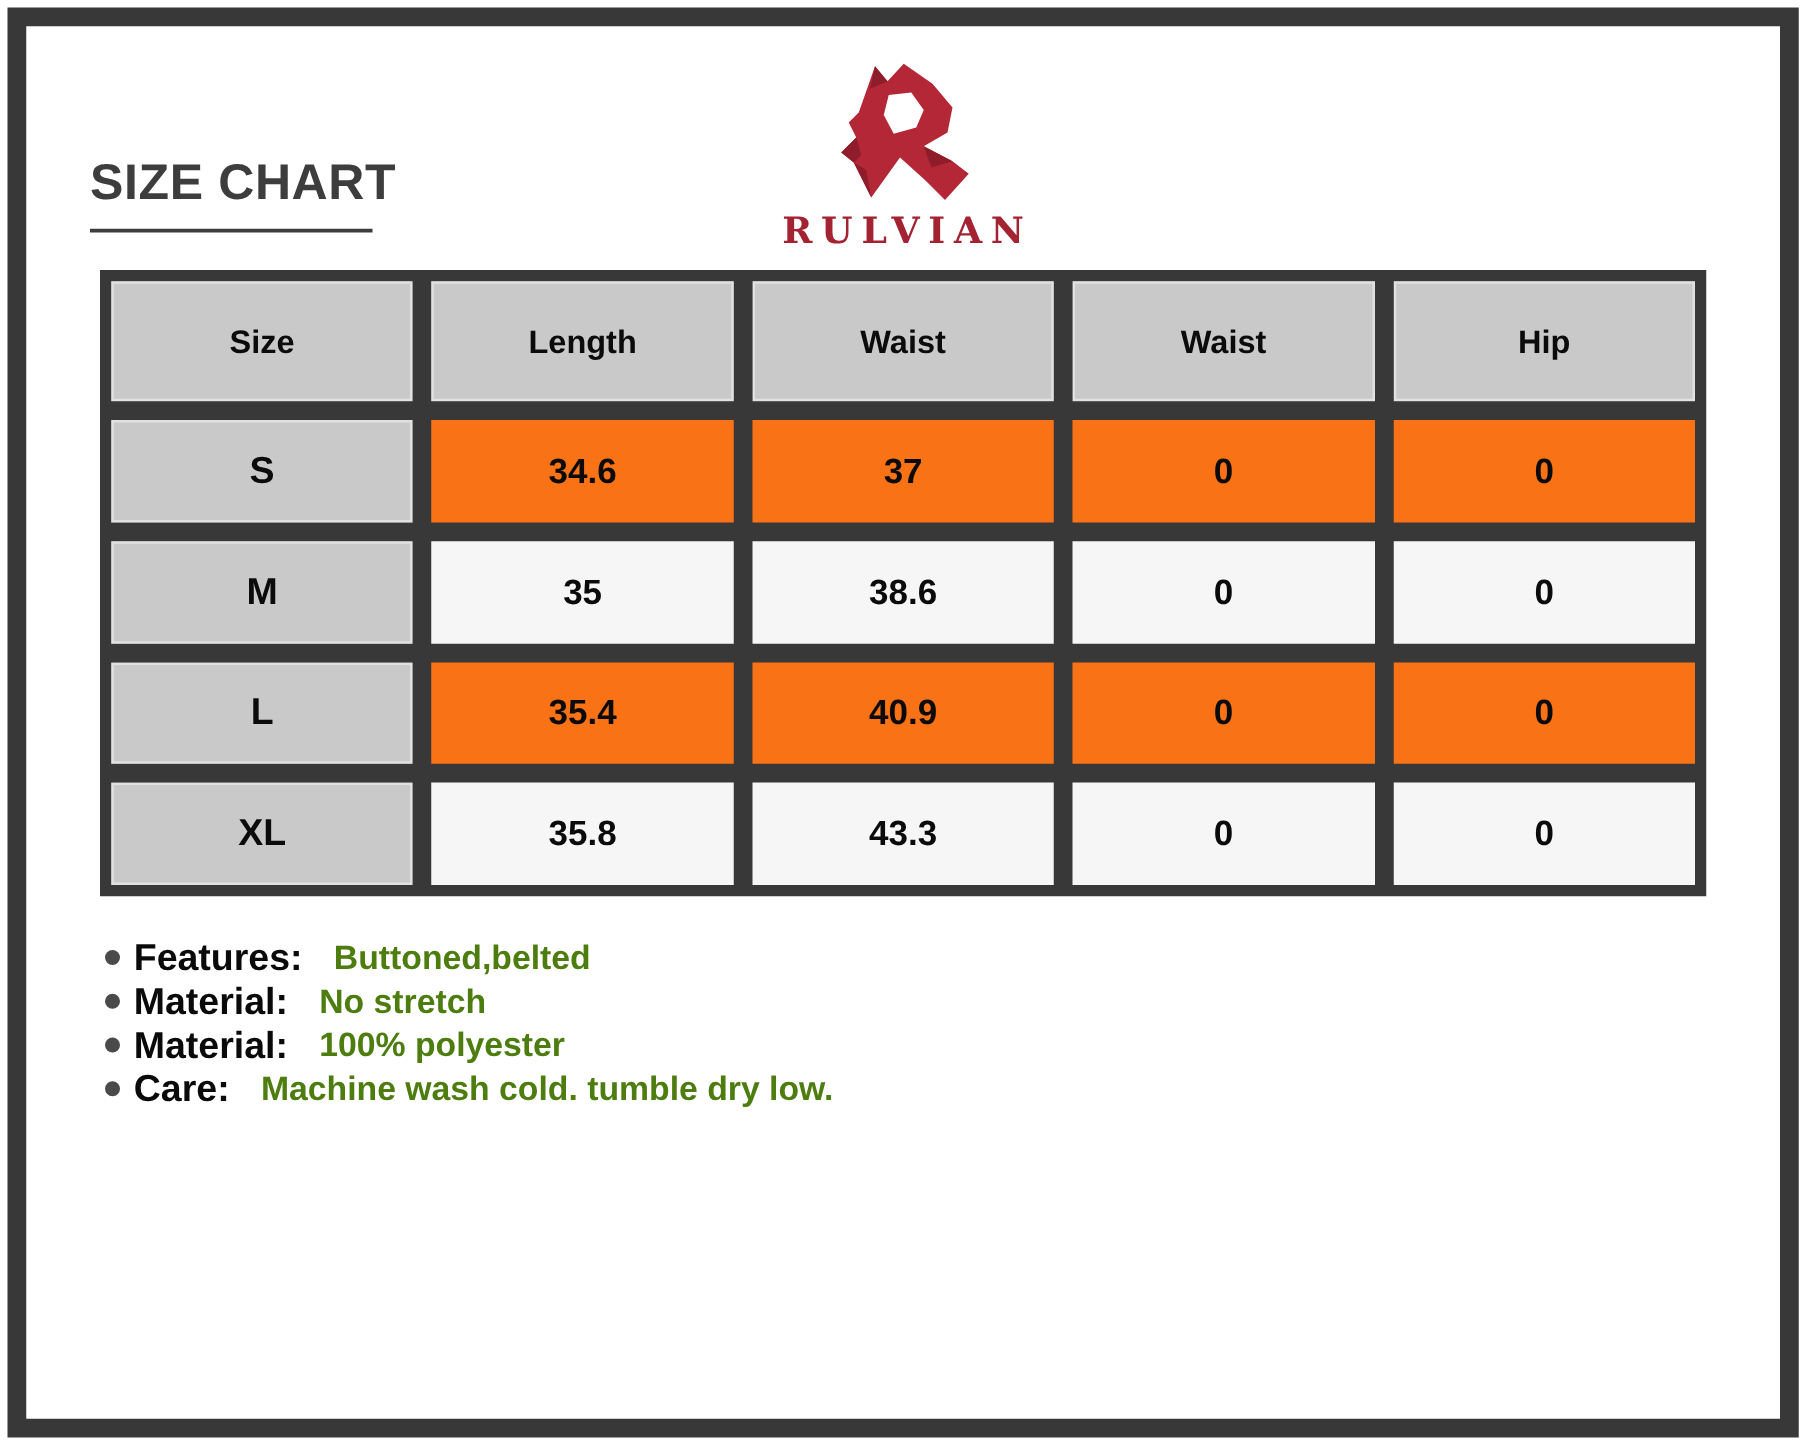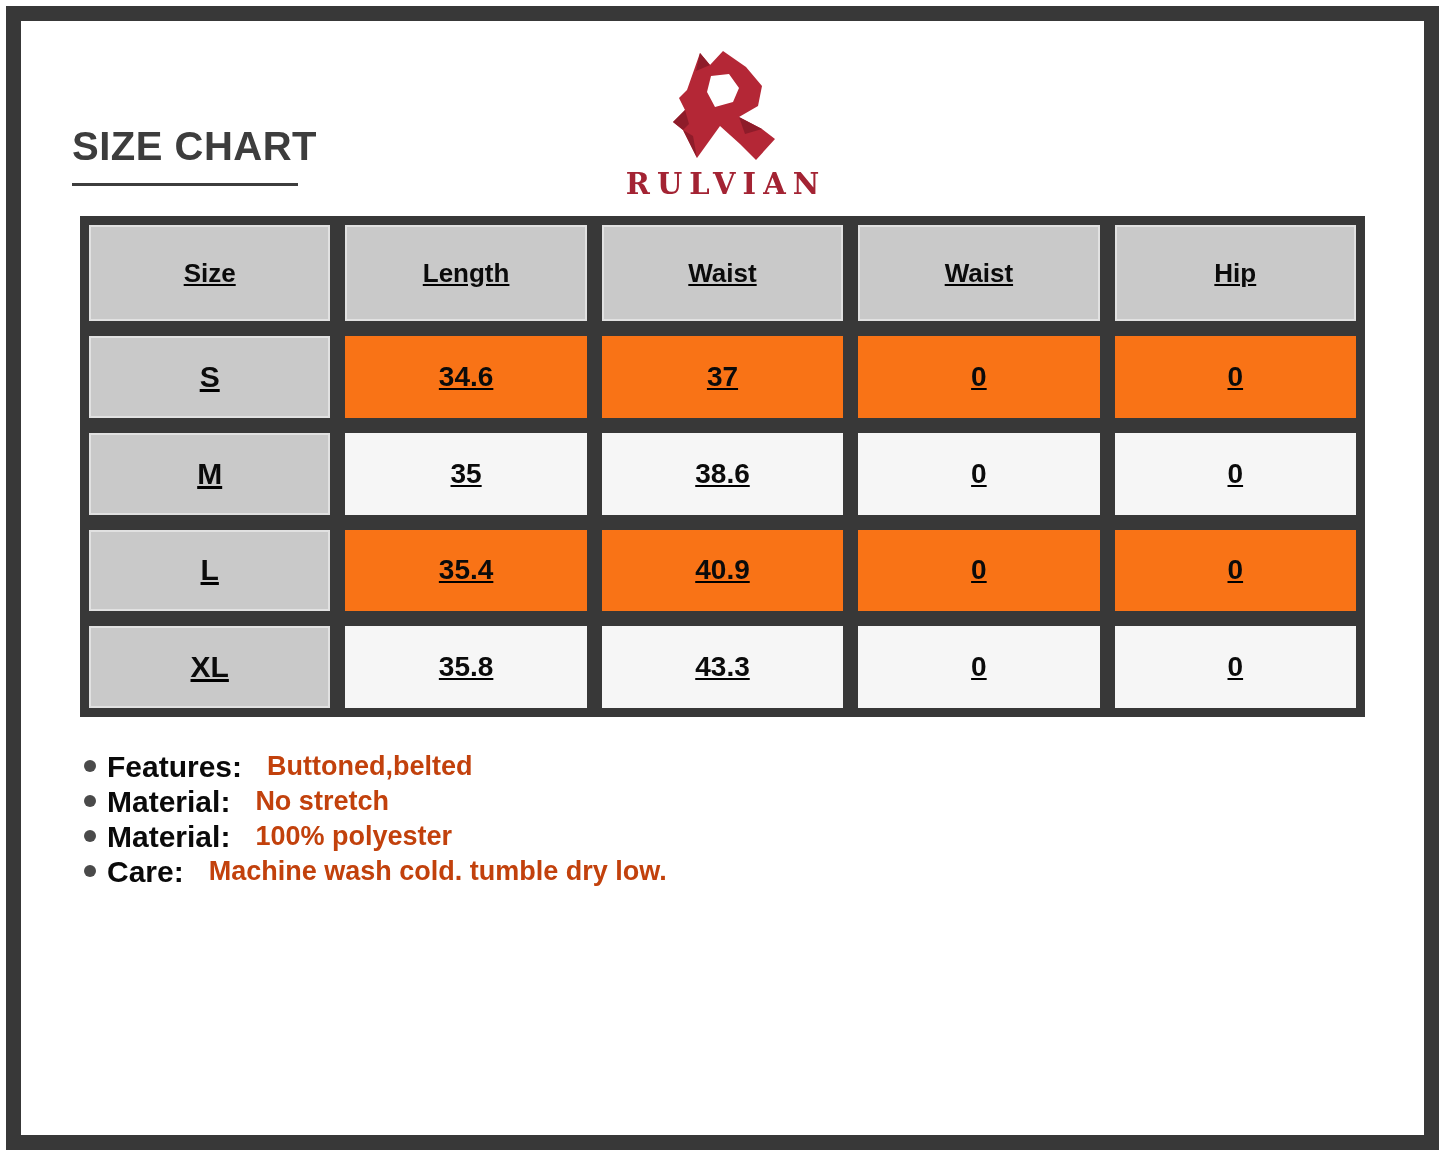--- a/index.html
+++ b/index.html
@@ -47,21 +47,20 @@
   
   .size-table {
     position: absolute; left: 80px; top: 216px;
     width: 1285px; height: 501px; box-sizing: border-box;
     background: var(--frame, #383838);
     padding: 9px;
     display: grid;
     grid-template-columns: repeat(5, 1fr);
     grid-template-rows: 96px 1fr 1fr 1fr 1fr;
     gap: 15px;
-    text-decoration: underline;
   }
   .cell {
     display: flex; align-items: center; justify-content: center;
     font-weight: bold; color: #0b0b0b; background: #f97316;
   }
   .cell.gray {
     background: var(--cell-gray, #c9c9c9);
     box-shadow: inset 0 0 0 2px rgba(255,255,255,0.45);
   }
   .cell.head   { font-size: 26px; }
@@ -78,21 +77,21 @@
   .dot {
     width: 12px; height: 12px; border-radius: 50%;
     background: var(--bullet, #4a4a4a);
     margin-right: 11px; margin-top: 11px; flex: 0 0 auto;
   }
   .detail-label {
     font-size: 30px; font-weight: bold; color: #0a0a0a;
     line-height: 35px; white-space: nowrap;
   }
   .detail-value {
-    font-size: 27px; font-weight: bold; color: #c2410c;
+    font-size: 27px; font-weight: bold; color: #4d7c0f;
     line-height: 35px; margin-left: 25px; white-space: nowrap;
   }
 </style>
 </head>
 <body>
 
 <div class="frame"></div>
 
 <div class="title">SIZE CHART</div>
 <div class="title-underline"></div>

